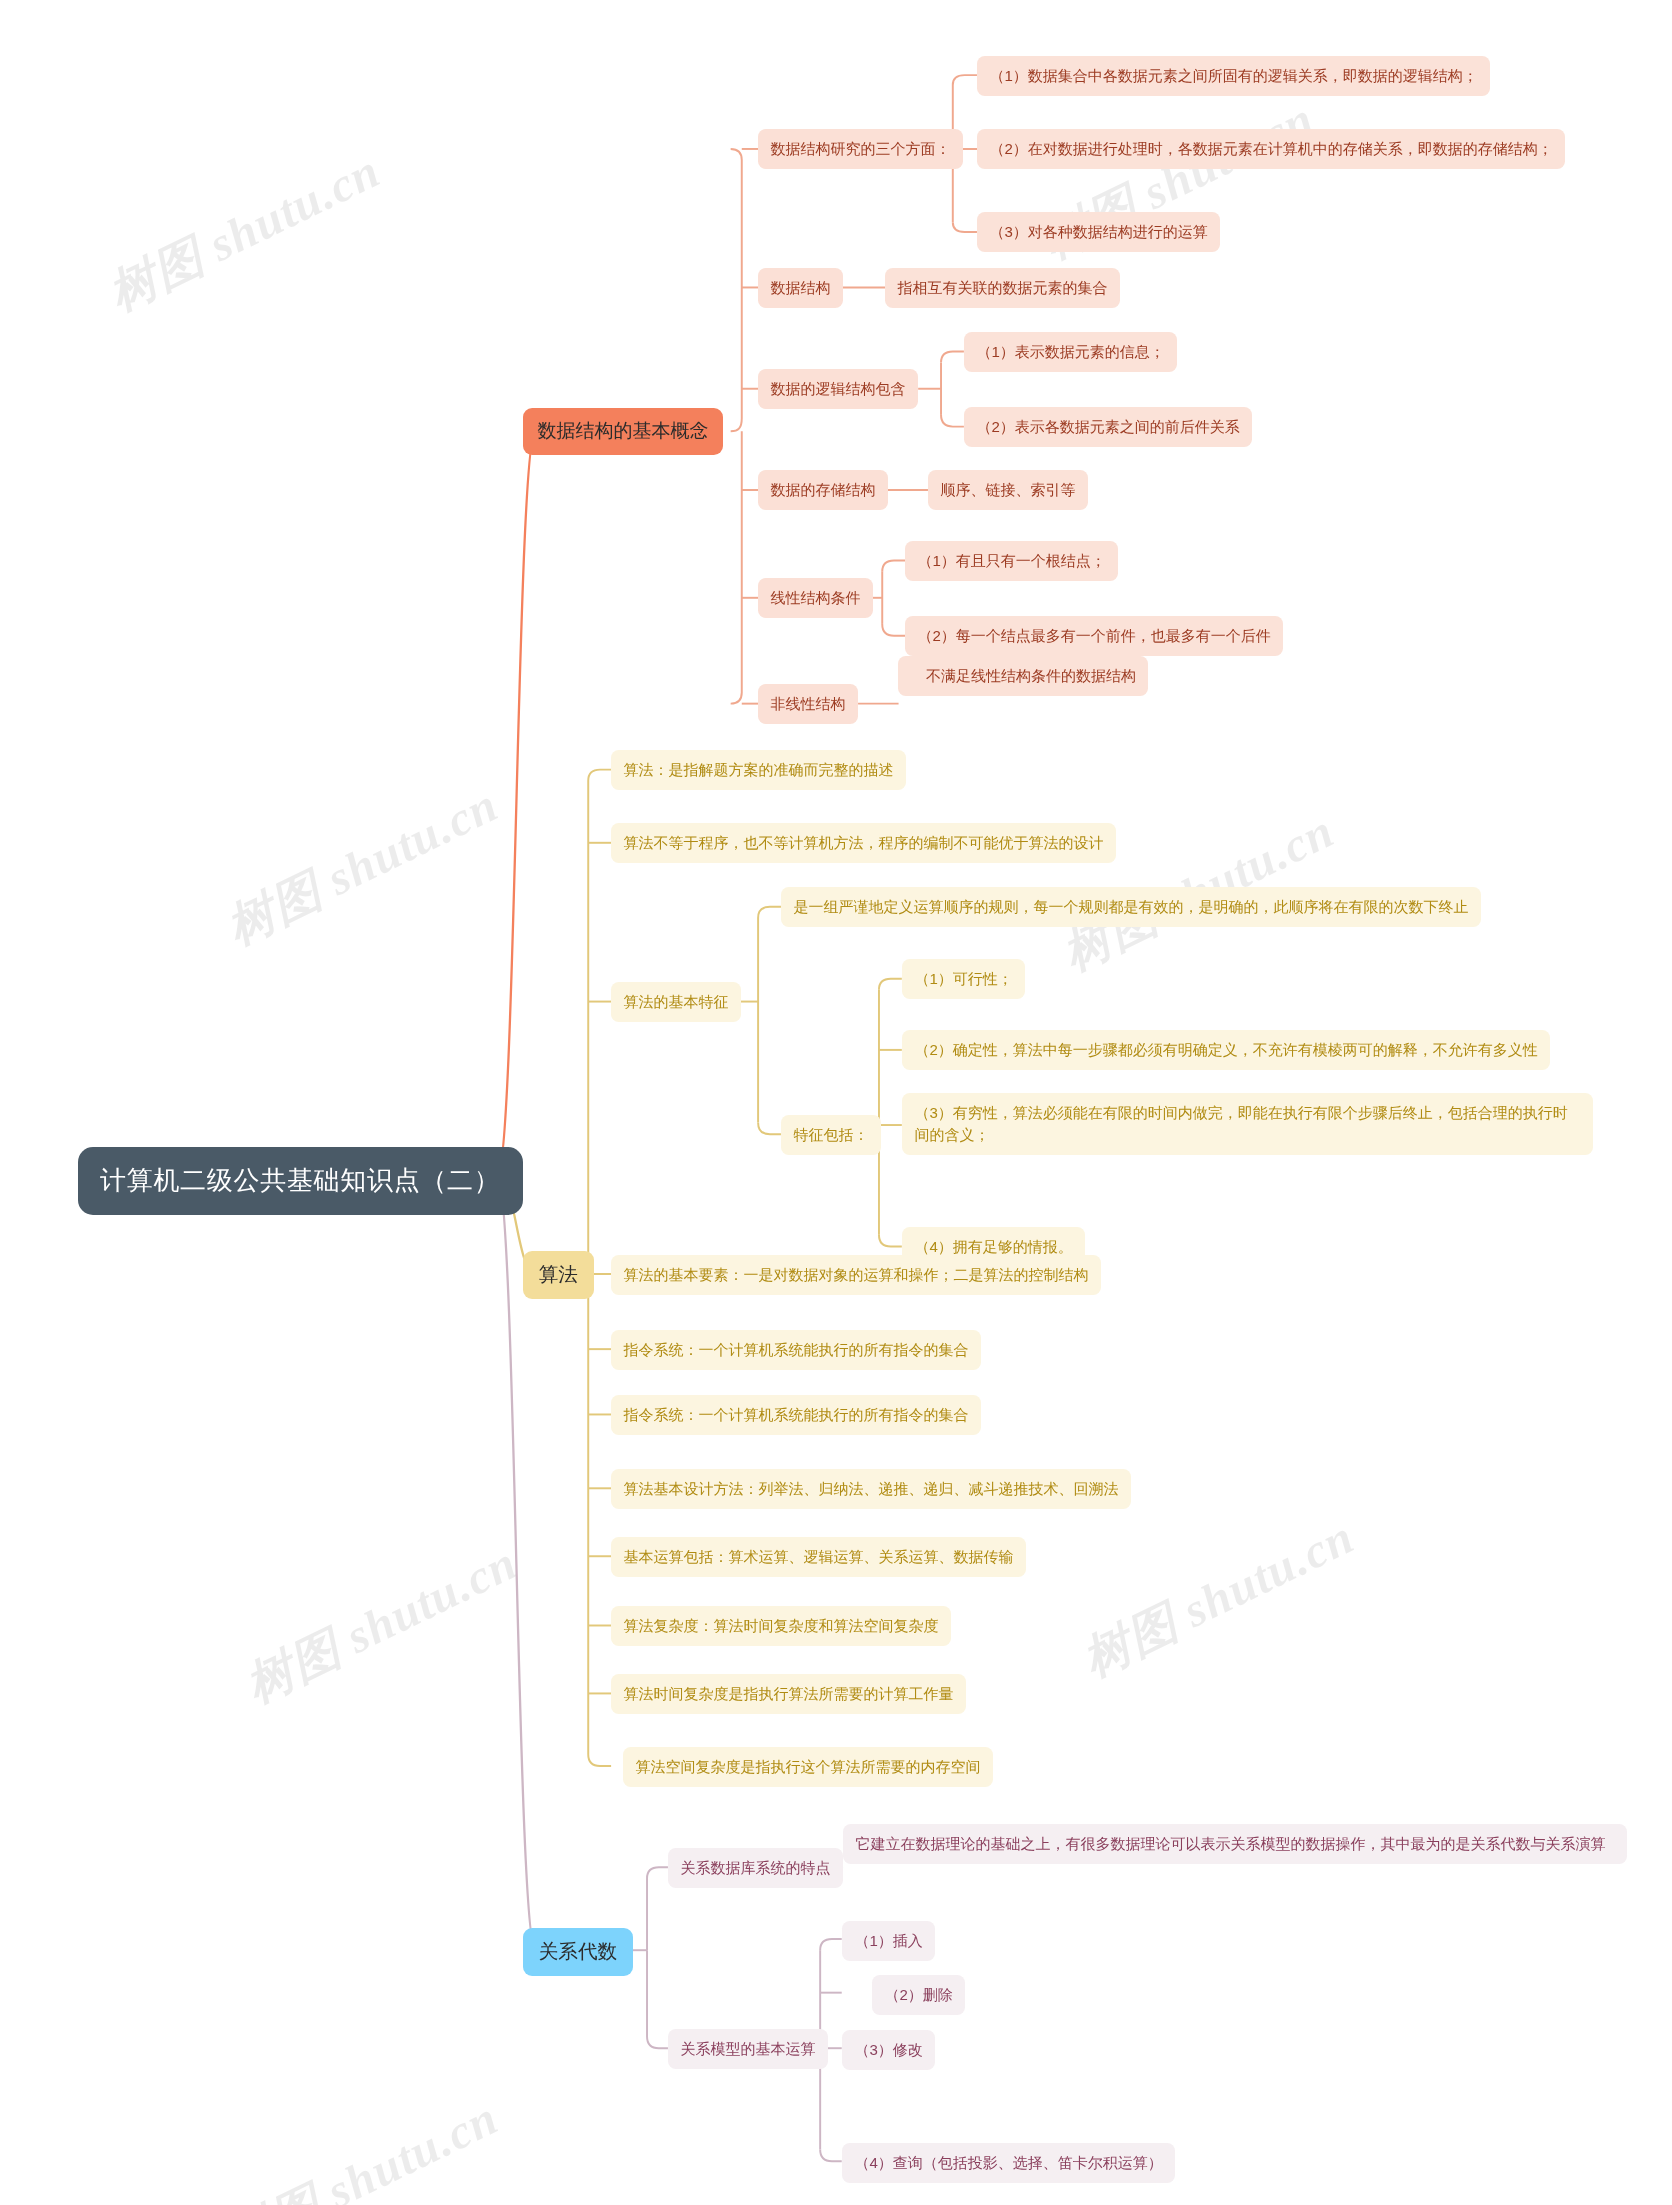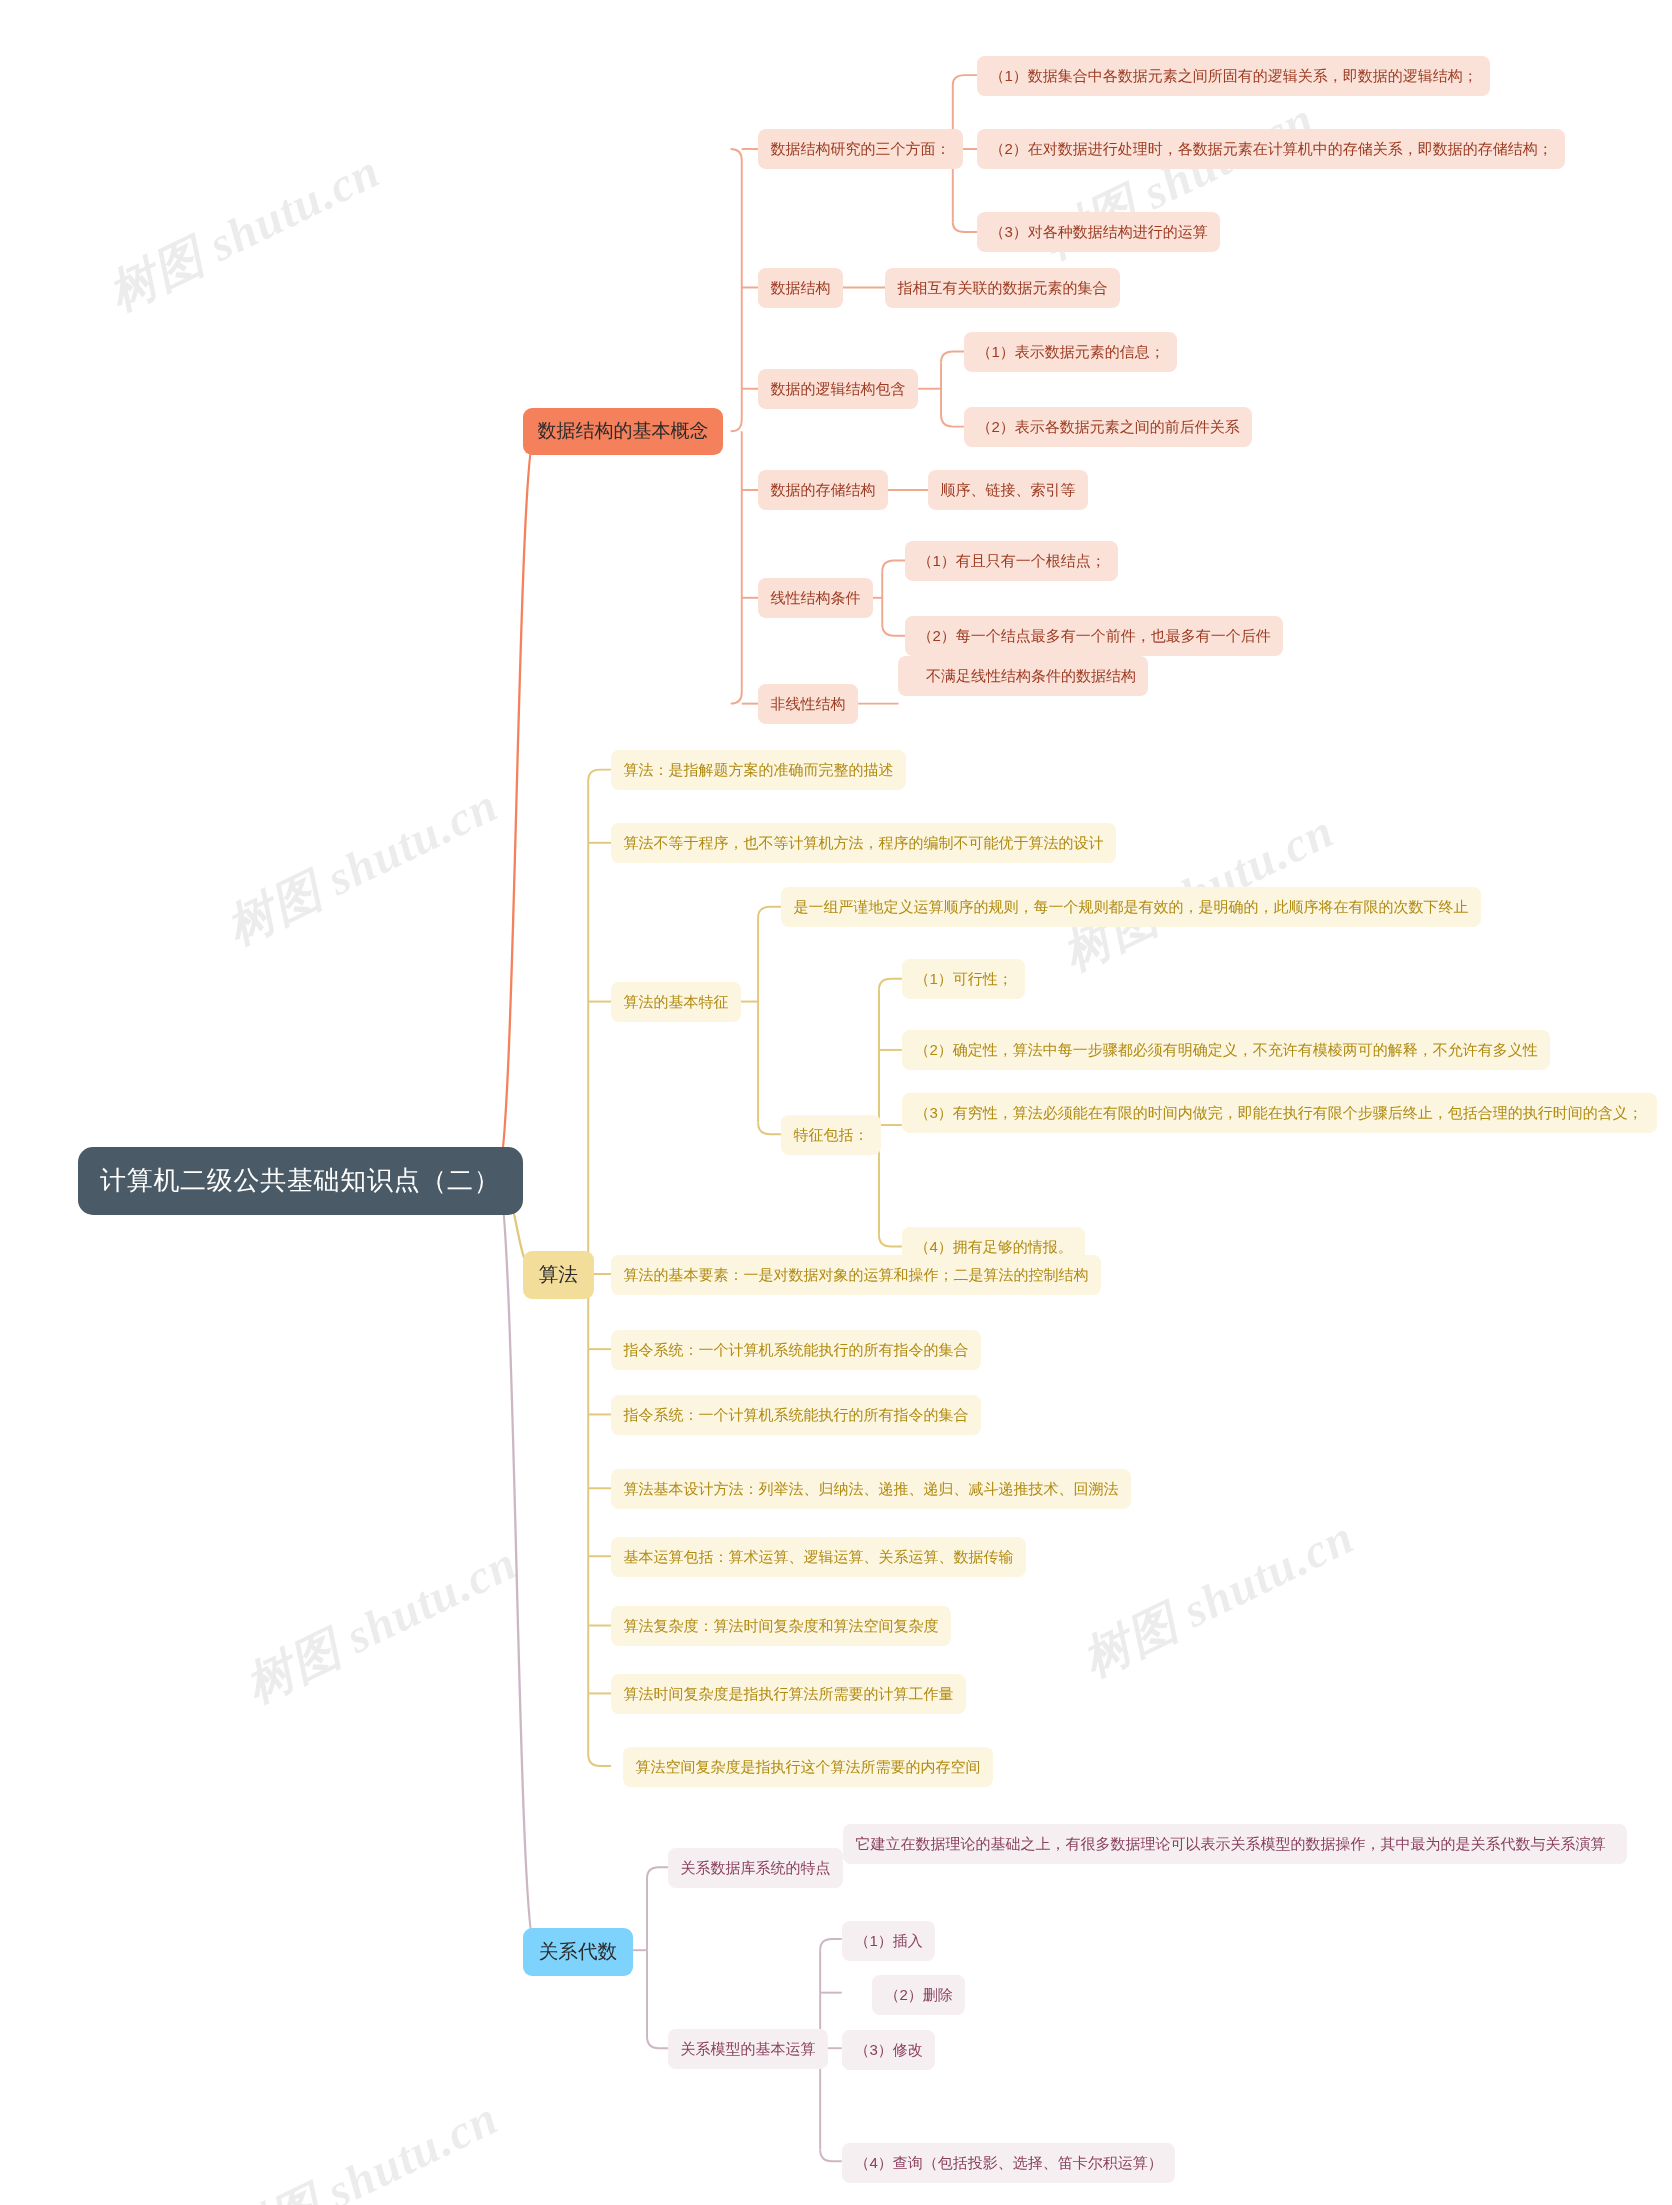--- a/index.html
+++ b/index.html
@@ -286,21 +286,21 @@
 
   <div class="node b2-sub" style="left:781px; top:1115px;">
     <span>特征包括：</span>
   </div>
   <div class="node b2-leaf" style="left:902px; top:959px;">
     <span>（1）可行性；</span>
   </div>
   <div class="node b2-leaf" style="left:902px; top:1030px; max-width:755px;">
     <span>（2）确定性，算法中每一步骤都必须有明确定义，不充许有模棱两可的解释，不允许有多义性</span>
   </div>
-  <div class="node b2-leaf" style="left:902px; top:1093px; width:755px;">
+  <div class="node b2-leaf" style="left:902px; top:1093px; width:691px;">
     <span>（3）有穷性，算法必须能在有限的时间内做完，即能在执行有限个步骤后终止，包括合理的执行时间的含义；</span>
   </div>
   <div class="node b2-leaf" style="left:902px; top:1227px;">
     <span>（4）拥有足够的情报。</span>
   </div>
 
   <div class="node b2-leaf" style="left:611px; top:1255px;">
     <span>算法的基本要素：一是对数据对象的运算和操作；二是算法的控制结构</span>
   </div>
   <div class="node b2-leaf" style="left:611px; top:1330px;">

